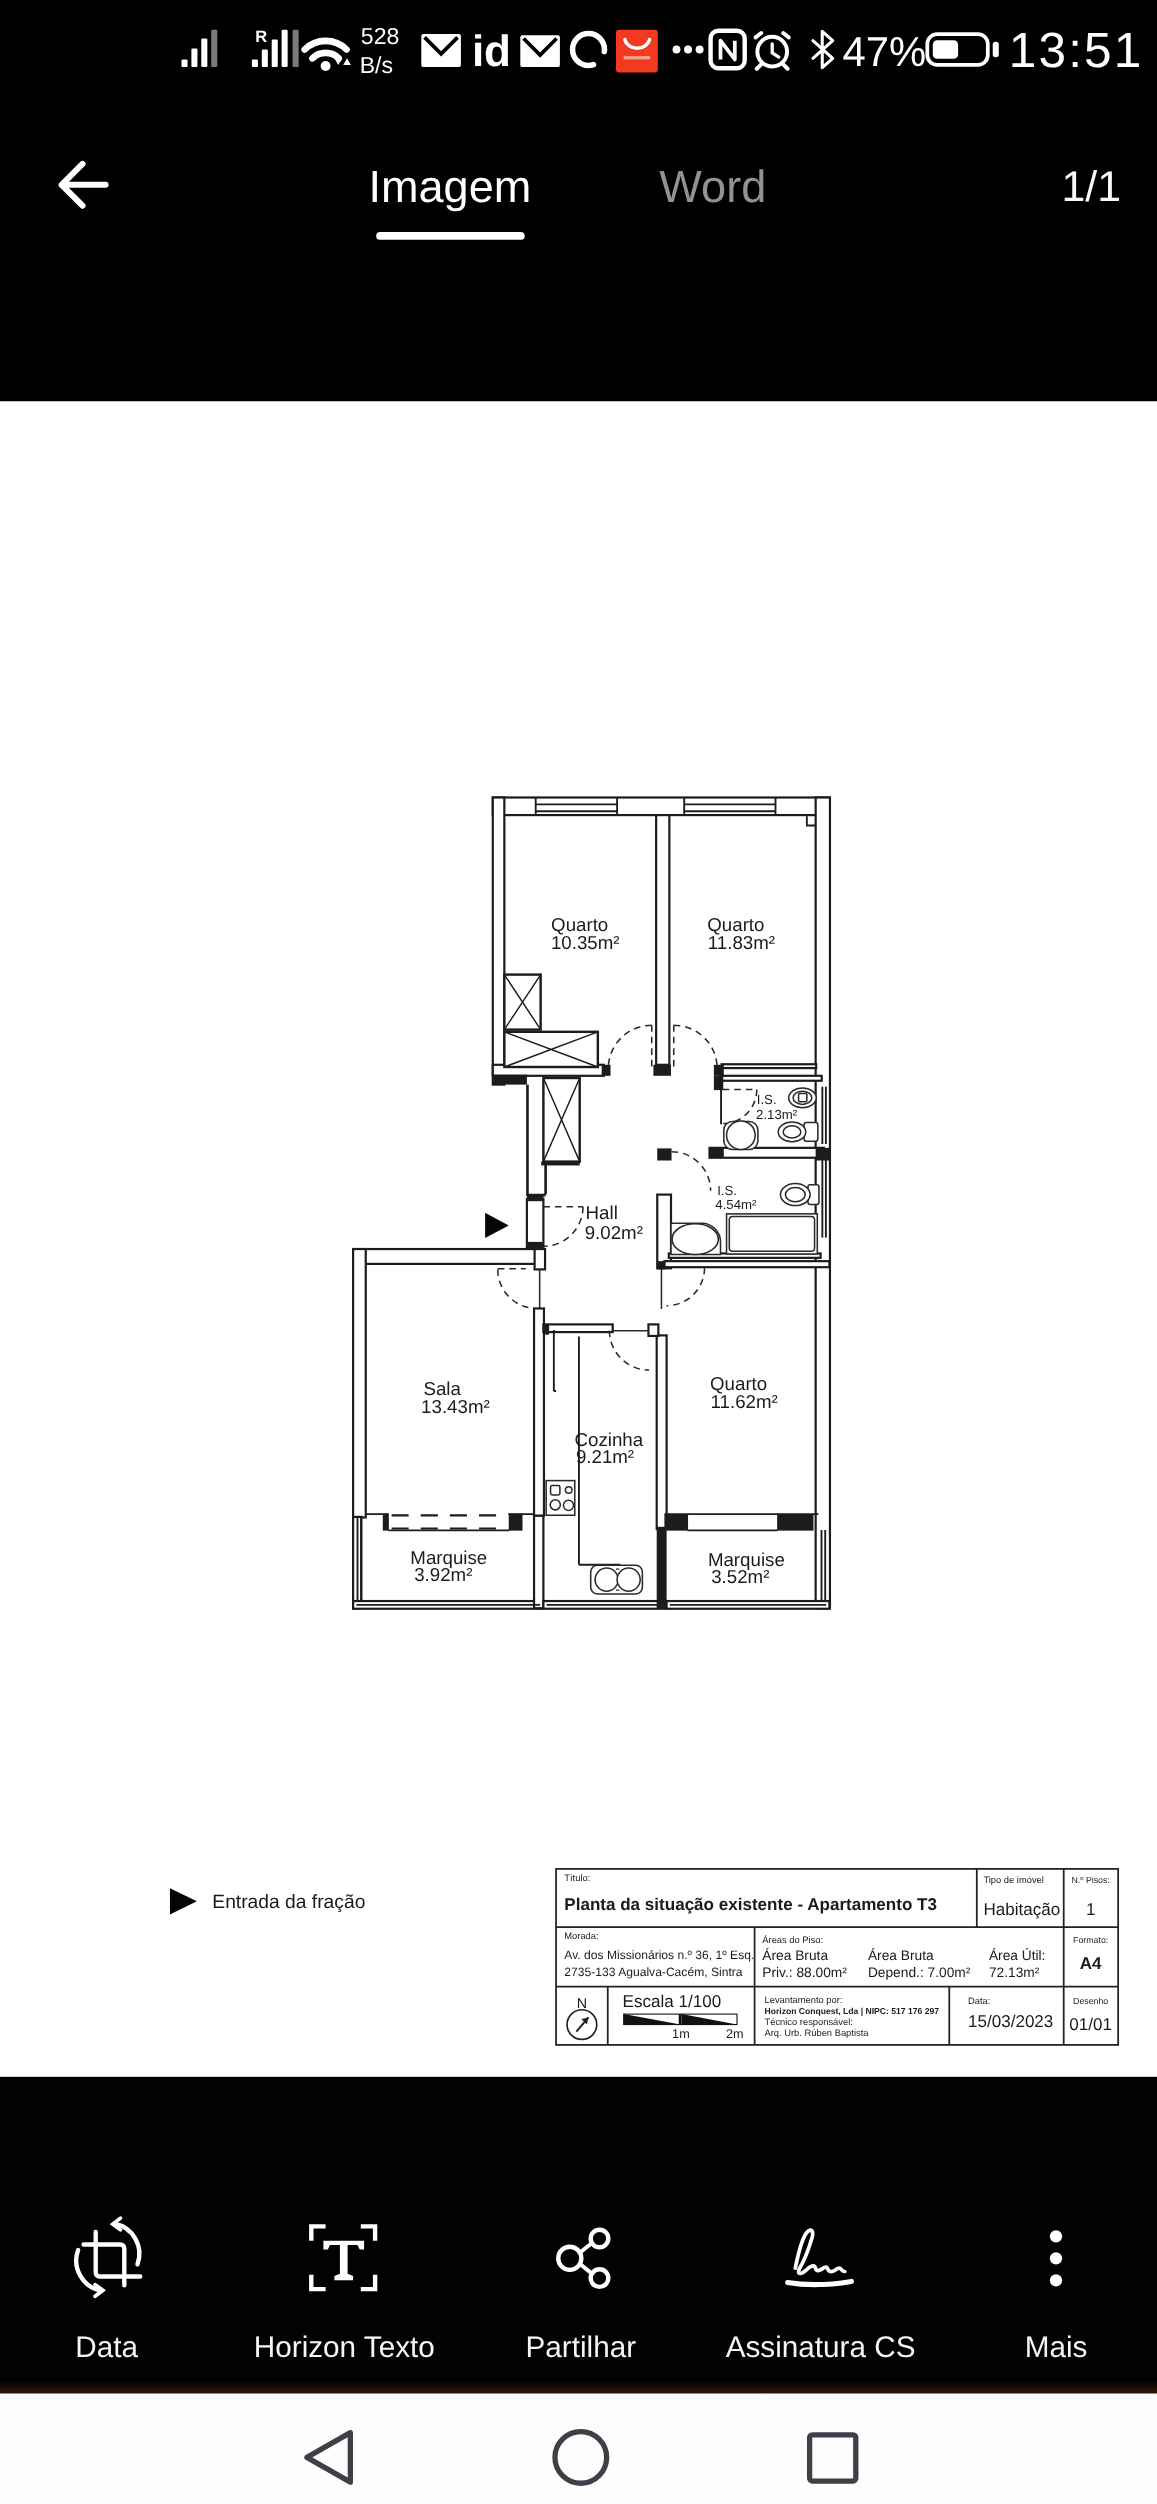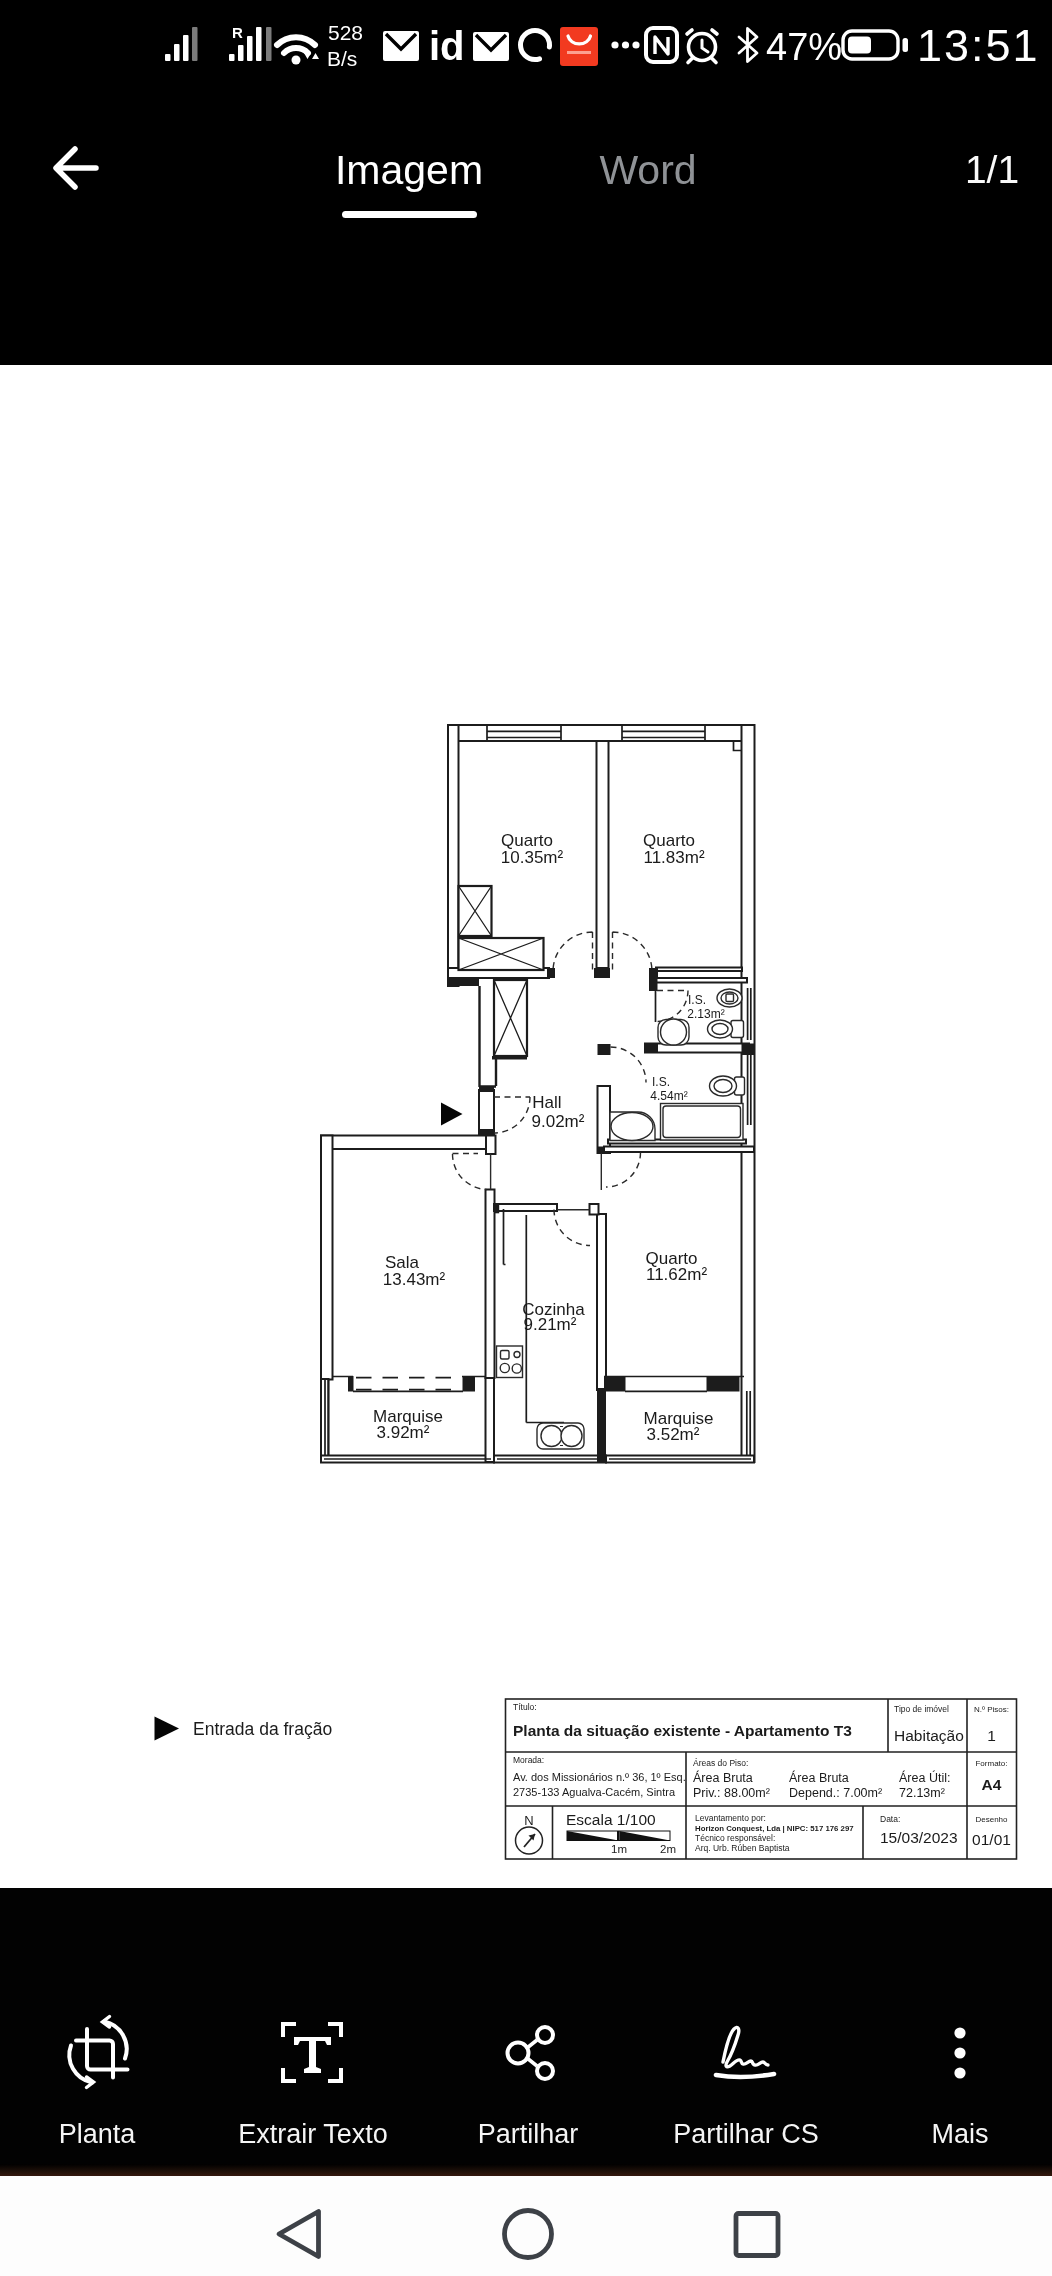--- a/index.html
+++ b/index.html
@@ -452,27 +452,27 @@
     <path d="M716,2075 c18,3 40,2 58,-1" stroke-width="4.6"></path>
   </g>
 
   <g fill="#fff">
     <circle cx="960" cy="2033" r="5.6"></circle>
         <circle cx="960" cy="2053" r="5.6"></circle>
         <circle cx="960" cy="2073" r="5.6"></circle>
   </g>
 </svg>
 
-<div class="tlabel" style="left:97px;">Planta</div>
-
-<div class="tlabel" style="left:313px;">Extrair Texto</div>
+<div class="tlabel" style="left:97px;">Data</div>
+
+<div class="tlabel" style="left:313px;">Horizon Texto</div>
 
 <div class="tlabel" style="left:528px;">Partilhar</div>
 
-<div class="tlabel" style="left:746px;">Partilhar CS</div>
+<div class="tlabel" style="left:746px;">Assinatura CS</div>
 
 <div class="tlabel" style="left:960px;text-align:right;">Mais</div>
 </div>
 
 <div class="abs" style="left:0;top:2164px;width:1052px;height:12px;background:linear-gradient(#000 0%,#1c0f08 55%,#34180e 100%);"></div>
 <div id="navbar">
 <svg class="abs" style="left:0;top:0" width="1052" height="100" viewBox="0 2176 1052 100">
 
   <path d="M318.5,2211.5 V2256.5 L279,2234 Z" fill="none" stroke="#3d4147" stroke-width="4.8" stroke-linejoin="round"></path>
 

